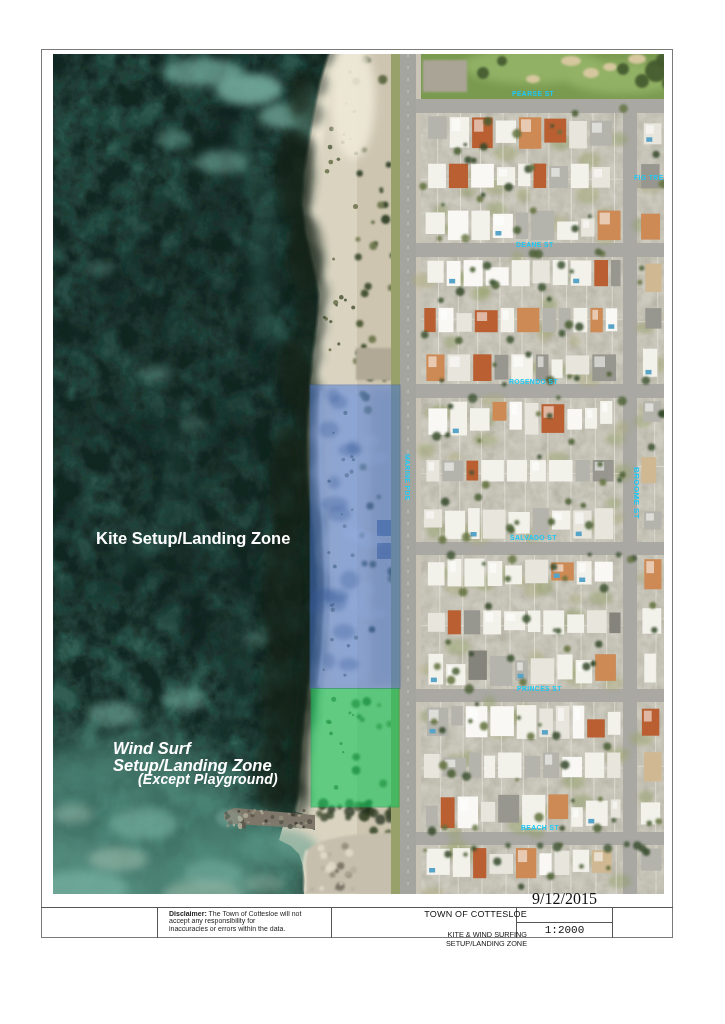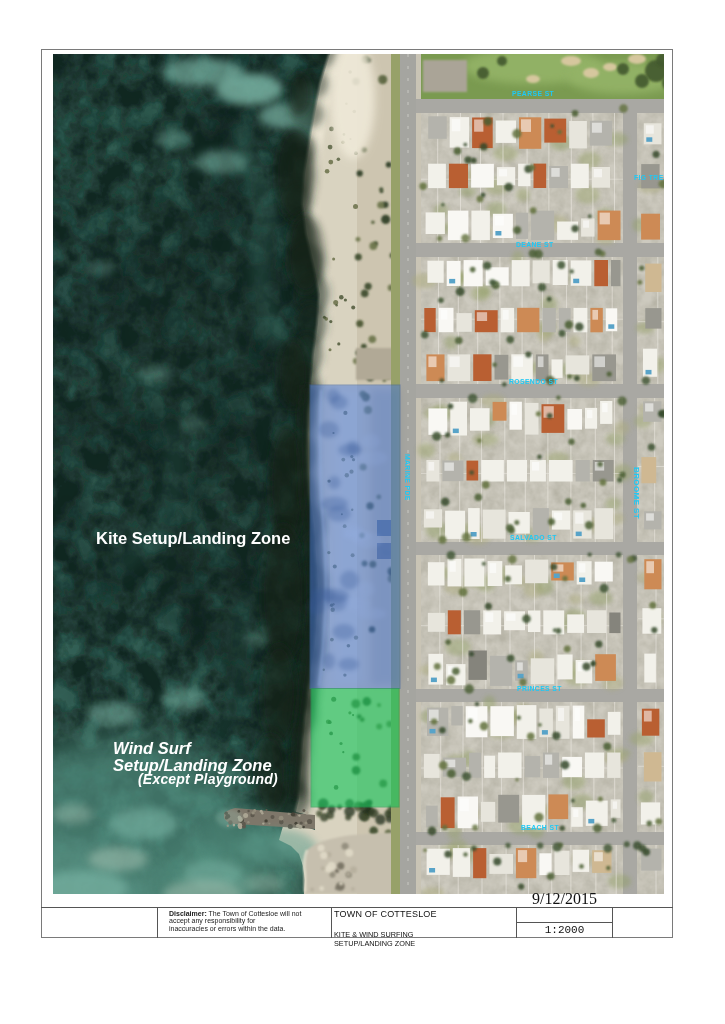--- a/index.html
+++ b/index.html
@@ -1138,21 +1138,21 @@
 <div class="abs" style="left:331px;top:907px;width:1px;height:31px;background:#555;"></div>
 
 <div class="abs" style="left:516px;top:907px;width:1px;height:31px;background:#555;"></div>
 
 <div class="abs" style="left:612px;top:907px;width:1px;height:31px;background:#555;"></div>
 
 <div class="abs" style="left:516px;top:922px;width:96px;height:1px;background:#555;"></div>
 
 <div class="abs" style="left:169px;top:910px;width:160px;font-size:7px;line-height:7.3px;color:#222;"><b>Disclaimer:</b> The Town of Cottesloe will not<br>accept any responsibility for<br>inaccuracies or errors within the data.</div>
 
-<div class="abs" style="left:334px;top:909px;width:184px;text-align:left;color:#111;">
+<div class="abs" style="left:343px;top:909px;width:184px;text-align:right;color:#111;">
     <div style="font-size:9px;letter-spacing:0.2px;">TOWN OF COTTESLOE</div>
     <div style="font-size:7.3px;margin-top:11px;">KITE &amp; WIND SURFING</div>
     <div style="font-size:7.3px;">SETUP/LANDING ZONE</div>
   </div>
 
 <div class="abs" style="left:517px;top:890px;width:95px;text-align:center;font-family:Liberation Serif, serif;font-size:16px;color:#111;">9/12/2015</div>
 
 <div class="abs" style="left:517px;top:924px;width:95px;text-align:center;font-family:Liberation Mono, monospace;font-size:11px;color:#111;">1:2000</div>
 
 </body></html>

